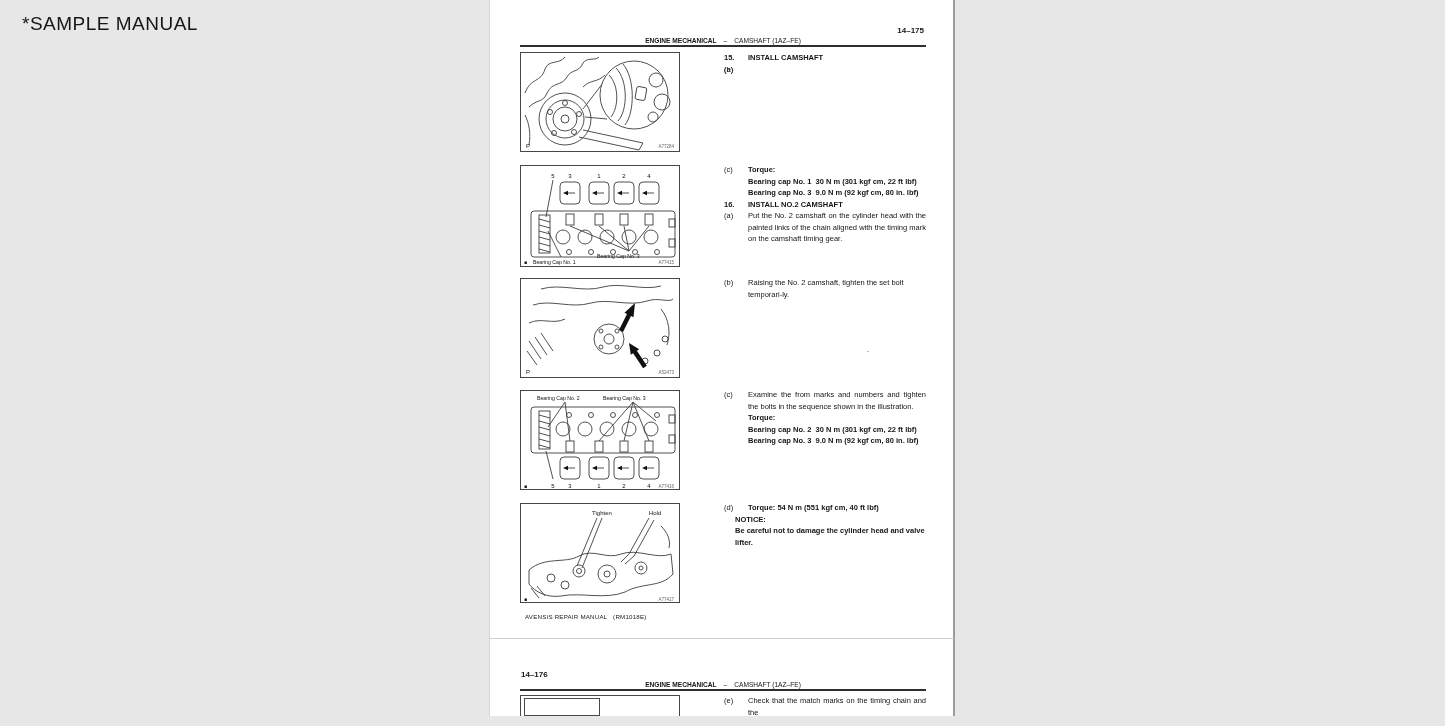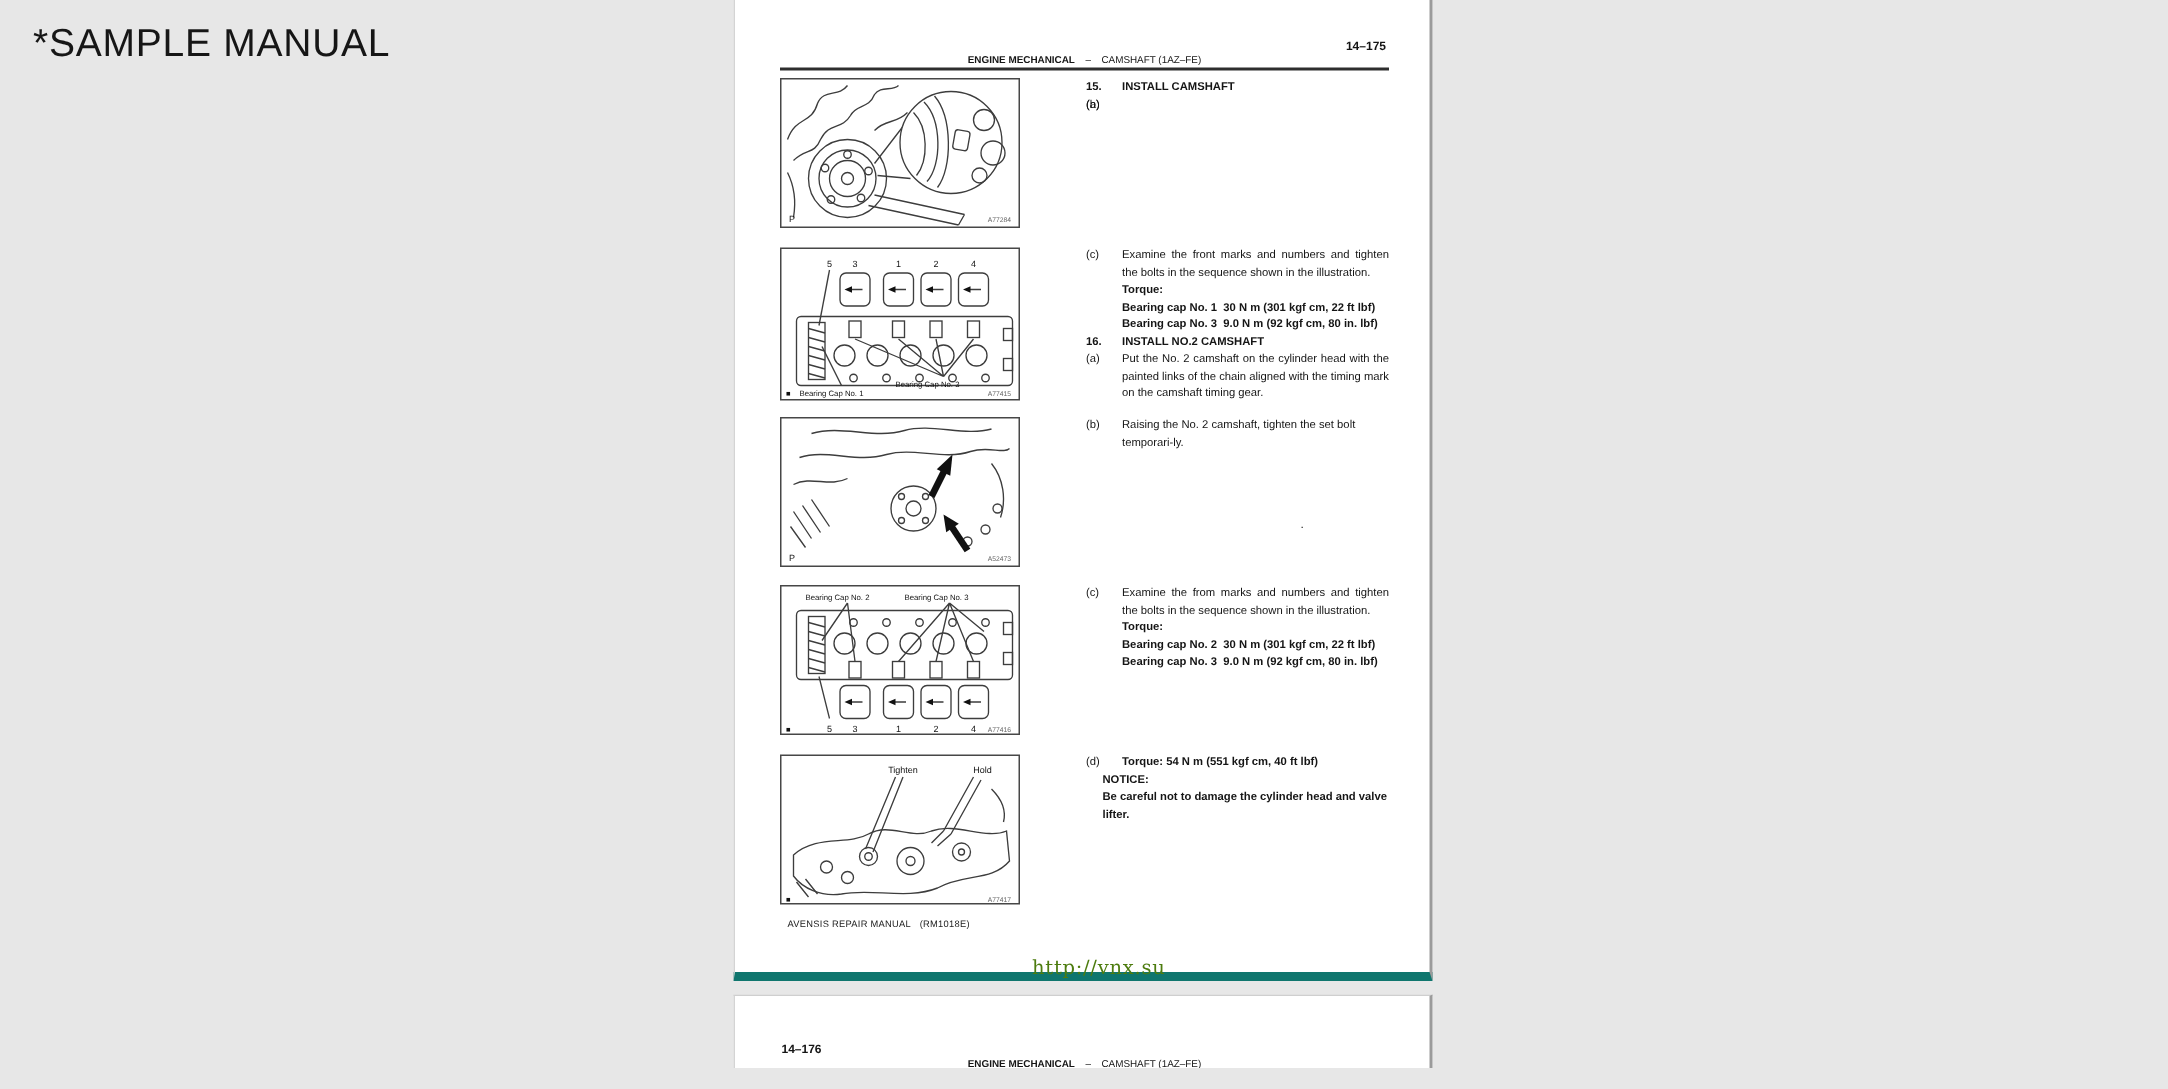--- a/index.html
+++ b/index.html
@@ -1,23 +1,23 @@
 <!DOCTYPE html>
 <html><head>
 <meta charset="utf-8">
 <style>
   html,body{margin:0;padding:0;width:1445px;height:726px;overflow:hidden;}
   body{background:#e7e7e7;font-family:"Liberation Sans",sans-serif;color:#151515;position:relative;}
 
-  .banner{position:absolute;left:22px;top:13px;font-size:26px;letter-spacing:.5px;color:#161616;white-space:nowrap;}
+  .banner{position:absolute;left:22px;top:13px;font-size:19px;letter-spacing:.5px;color:#161616;white-space:nowrap;}
 
   .page{position:absolute;left:489px;width:466px;background:#fff;box-sizing:border-box;
         border-left:1px solid #d4d4d4;border-right:2px solid #9b9b9b;}
-  #page1{top:0;height:654px;border-bottom:6px solid #0f766e;overflow:hidden;}
-  #page2{top:663px;height:49px;border-top:1px solid #cfcfcf;overflow:hidden;}
+  #page1{top:0;height:654px;border-bottom:4px solid #0f766e;overflow:hidden;}
+  #page2{top:638px;height:78px;border-top:1px solid #cfcfcf;overflow:hidden;}
 
   .pgnum{position:absolute;font-weight:bold;font-size:8px;white-space:nowrap;}
   .pg-header{position:absolute;left:30px;width:406px;text-align:center;font-size:6.6px;white-space:nowrap;}
   .pg-header .sec{font-weight:bold;}
   .pg-header .sep{margin:0 7px;}
   .rule{position:absolute;left:30px;width:406px;height:2px;background:#2e2e2e;}
 
   .fig{position:absolute;left:30px;width:160px;border:1px solid #474747;background:#fff;box-sizing:border-box;}
   .fig svg{display:block;width:100%;height:100%;}
 
@@ -245,21 +245,20 @@
         <span class="lbl">(a)</span>
       </div>
       <div class="item labeled">
         <span class="lbl">(b)</span>
       </div>
     </div>
 
     <div class="tcol" style="top:164px;">
       <div class="item labeled">
         <span class="lbl">(c)</span>
-        <div class="justify">Examine the front marks and numbers and tighten the bolts in the sequence shown in the illustration.</div>
       </div>
       <div class="item plain bold">Torque:</div>
       <div class="item plain bold">Bearing cap No. 1&nbsp;&nbsp;30 N m (301 kgf cm, 22 ft lbf)</div>
       <div class="item plain bold">Bearing cap No. 3&nbsp;&nbsp;9.0 N m (92 kgf cm, 80 in. lbf)</div>
       <div class="item labeled bold">
         <span class="lbl">16.</span>
         <div>INSTALL NO.2 CAMSHAFT</div>
       </div>
       <div class="item labeled">
         <span class="lbl">(a)</span>

